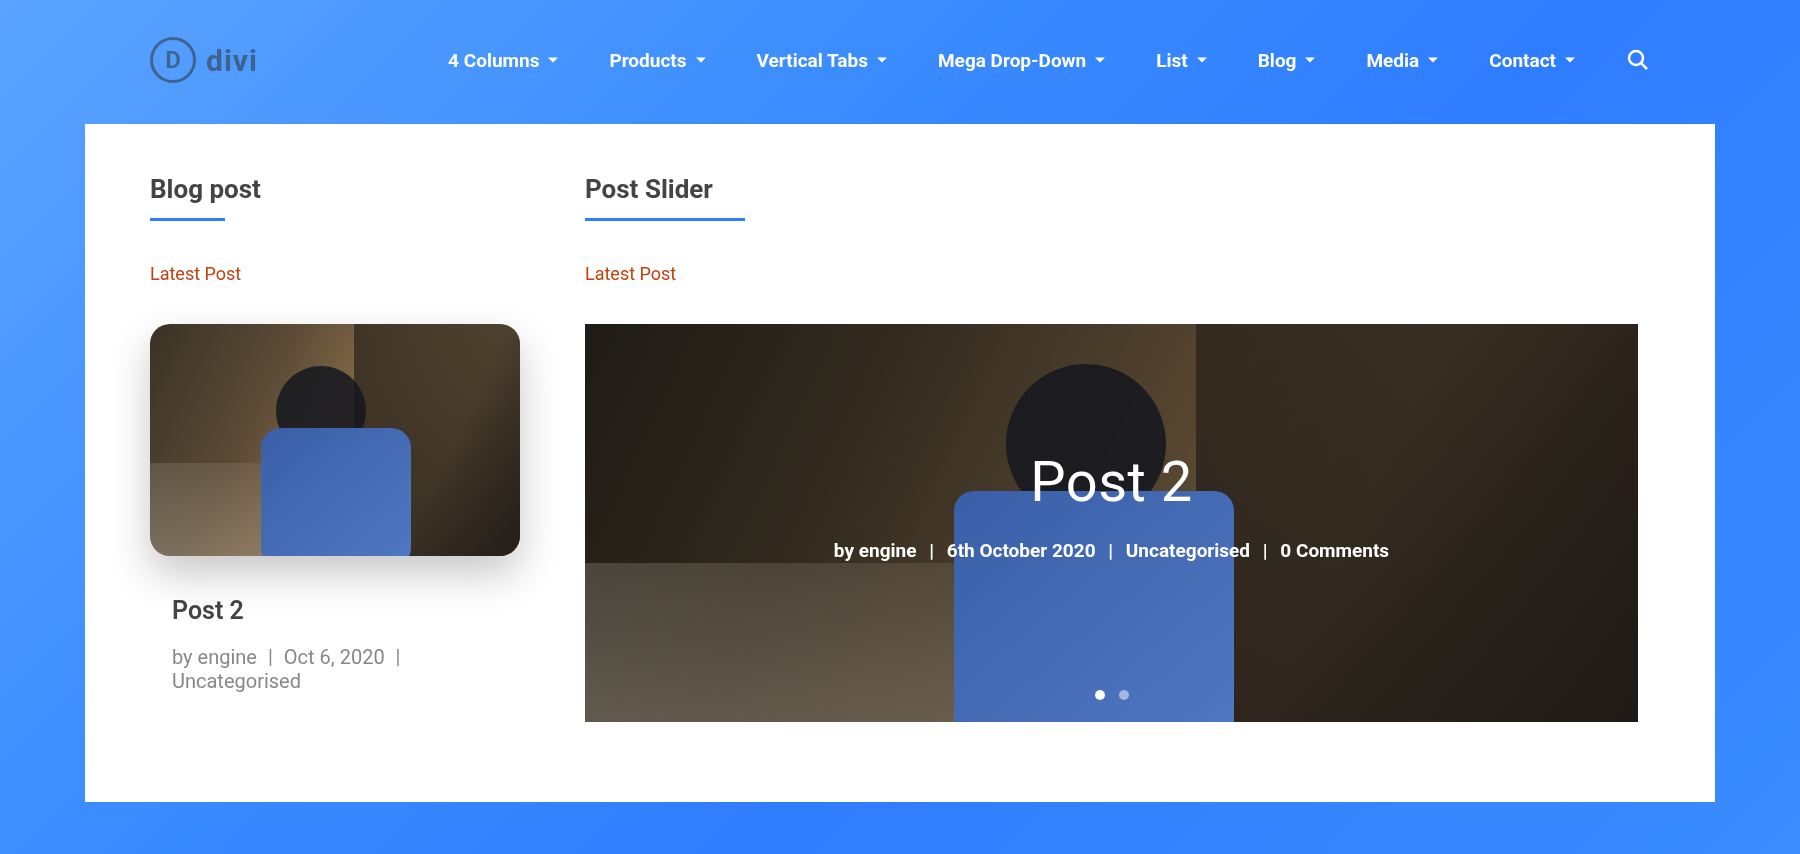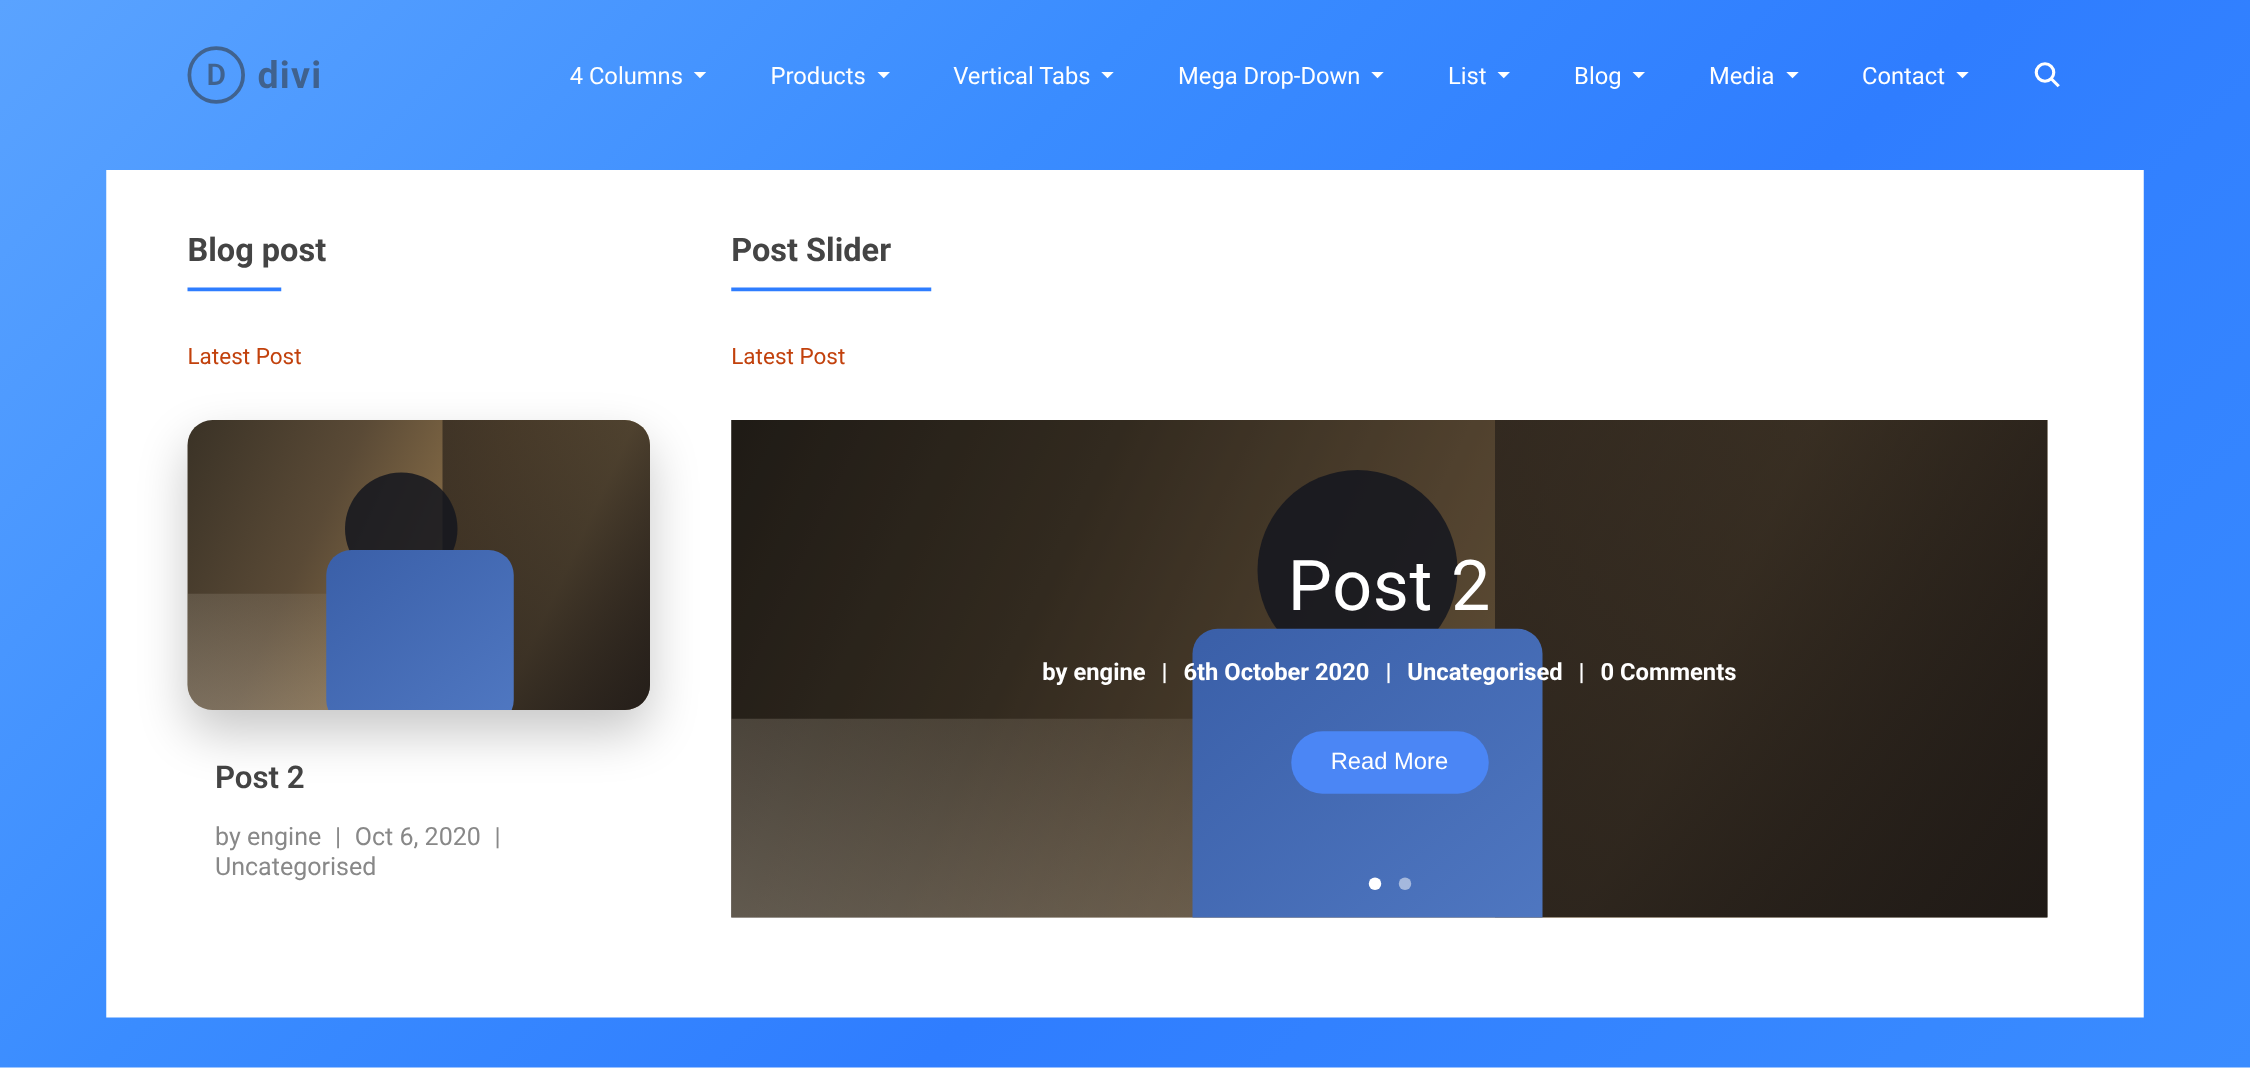--- a/index.html
+++ b/index.html
@@ -46,42 +46,42 @@
   display: flex;
   align-items: center;
   gap: 50px;
 }
 .nav-item {
   display: flex;
   align-items: center;
   gap: 8px;
   color: #fff;
   font-size: 19px;
-  font-weight: 400;
+  font-weight: 700;
   cursor: pointer;
 }
 .chevron {
   width: 12px;
   height: 12px;
   display: flex;
   align-items: center;
   justify-content: center;
 }
 .chevron svg { width: 12px; height: 12px; fill: #fff; }
 .search-icon {
   width: 24px;
   height: 24px;
   cursor: pointer;
 }
 .search-icon svg { width: 24px; height: 24px; stroke: #fff; stroke-width: 2.5; fill: none; }
 
 
 .panel {
   background: #fff;
-  margin: 16px 85px;
+  margin: 4px 85px;
   padding: 50px 77px 80px 65px;
   min-height: 640px;
 }
 .columns {
   display: flex;
   gap: 65px;
 }
 .col-left { width: 370px; flex-shrink: 0; }
 .col-right { flex: 1; }
 
@@ -331,21 +331,20 @@
         <div class="slider-meta">
           <span>by</span>
           <span>engine</span>
           <span class="sep">|</span>
           <span>6th October 2020</span>
           <span class="sep">|</span>
           <span>Uncategorised</span>
           <span class="sep">|</span>
           <span>0 Comments</span>
         </div>
-        <button class="read-more">Read More</button>
         <div class="dots">
           <div class="dot active"></div>
           <div class="dot"></div>
         </div>
       </div>
     </div>
 
   </div>
 </div>
 

